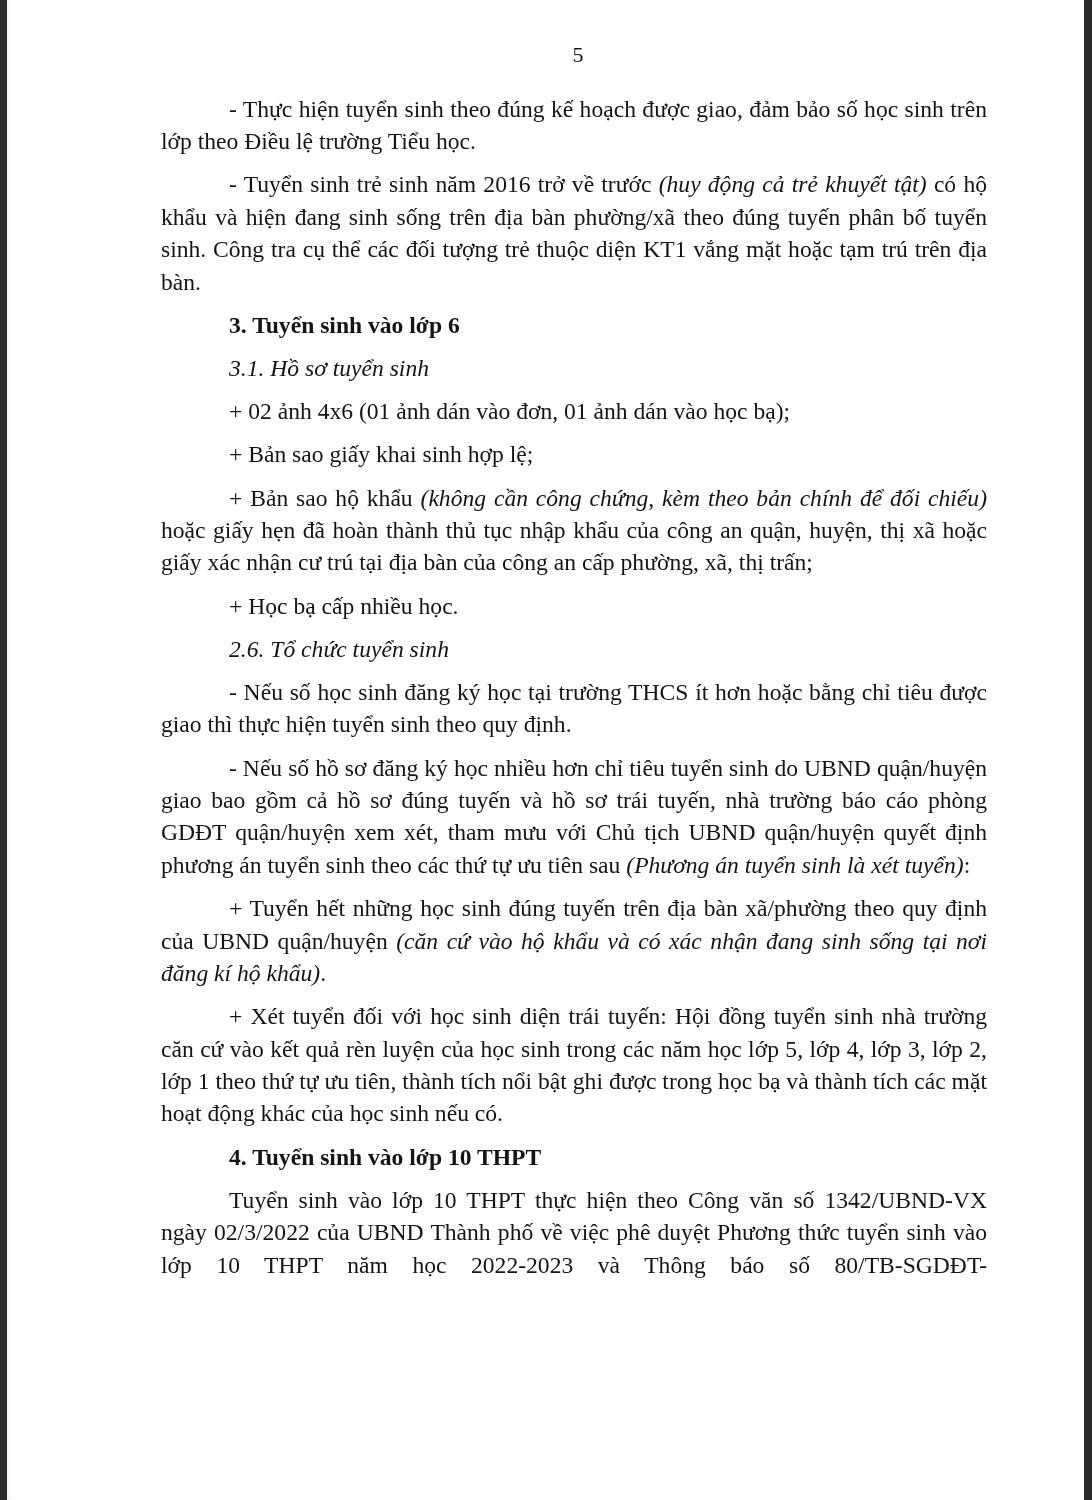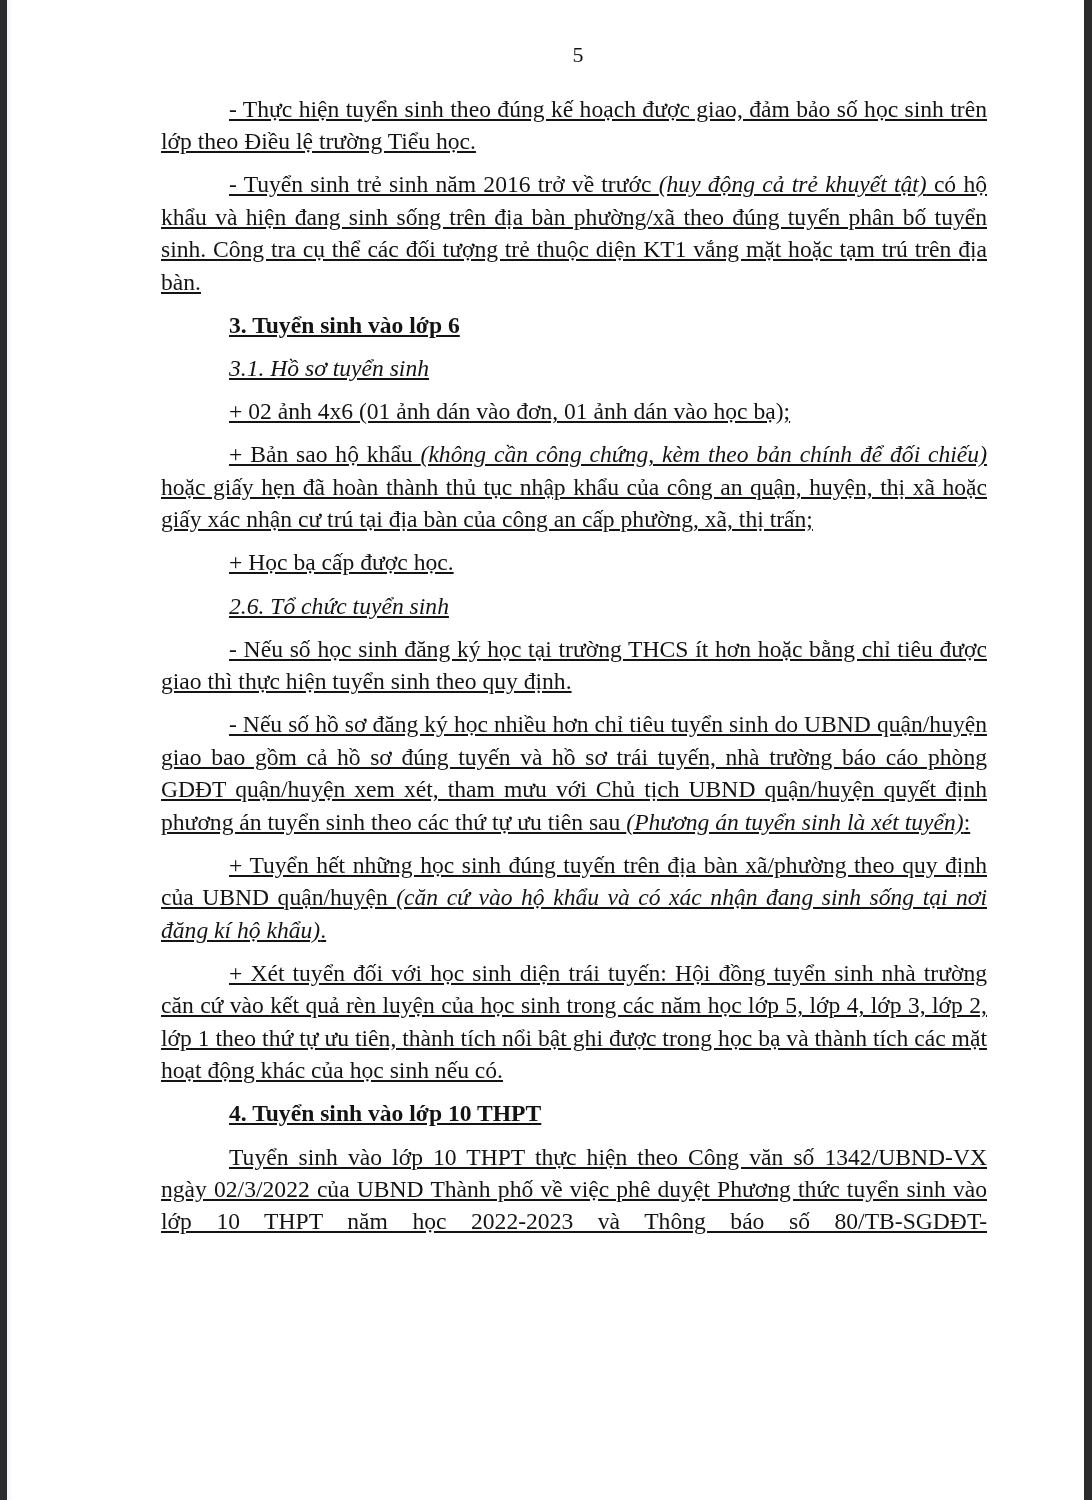--- a/index.html
+++ b/index.html
@@ -17,39 +17,40 @@
   }
   .page-number {
     position: absolute; top: 42px; left: 0; width: 1142px;
     text-align: center; font-size: 22px;
   }
   .content {
     position: absolute; left: 154px; top: 82px; width: 826px;
     font-size: 23.6px; line-height: 32.4px;
   }
   p { margin: 0; text-align: justify; text-indent: 68px; }
-  p.gap { margin-top: 10.8px; text-decoration: underline; }
+  p.gap { margin-top: 10.8px; }
   p.first { margin-top: 0; }
   .bold { font-weight: bold; margin-top: 18px; }
   .ital { font-style: italic; }
   .last-line-justify { text-align-last: justify; }
 </style>
 </head>
 <body>
 
 <div class="page">
   <div class="page-number">5</div>
   <div class="content" id="content">
       <p class="gap"><span>- Thực hiện tuyển sinh theo đúng kế hoạch được giao, đảm bảo số học sinh trên lớp theo Điều lệ trường Tiểu học.</span></p>
       <p class="gap"><span>- Tuyển sinh trẻ sinh năm 2016 trở về trước </span><span class="ital">(huy động cả trẻ khuyết tật)</span><span> có hộ khẩu và hiện đang sinh sống trên địa bàn phường/xã theo đúng tuyến phân bố tuyển sinh. Công tra cụ thể các đối tượng trẻ thuộc diện KT1 vắng mặt hoặc tạm trú trên địa bàn.</span></p>
       <p class="gap"><span class="bold">3. Tuyển sinh vào lớp 6</span></p>
       <p class="gap"><span class="ital">3.1. Hồ sơ tuyển sinh</span></p>
       <p class="gap"><span>+ 02 ảnh 4x6 (01 ảnh dán vào đơn, 01 ảnh dán vào học bạ);</span></p>
+      <p class="gap"><span>+ Bản sao giấy khai sinh hợp lệ;</span></p>
       <p class="gap"><span>+ Bản sao hộ khẩu </span><span class="ital">(không cần công chứng, kèm theo bản chính để đối chiếu)</span><span> hoặc giấy hẹn đã hoàn thành thủ tục nhập khẩu của công an quận, huyện, thị xã hoặc giấy xác nhận cư trú tại địa bàn của công an cấp phường, xã, thị trấn;</span></p>
-      <p class="gap"><span>+ Học bạ cấp được học.</span></p>
+      <p class="gap"><span>+ Học bạ cấp nhiều học.</span></p>
       <p class="gap"><span class="ital">2.6. Tổ chức tuyển sinh</span></p>
       <p class="gap"><span>- Nếu số học sinh đăng ký học tại trường THCS ít hơn hoặc bằng chỉ tiêu được giao thì thực hiện tuyển sinh theo quy định.</span></p>
       <p class="gap"><span>- Nếu số hồ sơ đăng ký học nhiều hơn chỉ tiêu tuyển sinh do UBND quận/huyện giao bao gồm cả hồ sơ đúng tuyến và hồ sơ trái tuyến, nhà trường báo cáo phòng GDĐT quận/huyện xem xét, tham mưu với Chủ tịch UBND quận/huyện quyết định phương án tuyển sinh theo các thứ tự ưu tiên sau </span><span class="ital">(Phương án tuyển sinh là xét tuyển)</span><span>:</span></p>
       <p class="gap"><span>+ Tuyển hết những học sinh đúng tuyến trên địa bàn xã/phường theo quy định của UBND quận/huyện </span><span class="ital">(căn cứ vào hộ khẩu và có xác nhận đang sinh sống tại nơi đăng kí hộ khẩu)</span><span>.</span></p>
       <p class="gap"><span>+ Xét tuyển đối với học sinh diện trái tuyến: Hội đồng tuyển sinh nhà trường căn cứ vào kết quả rèn luyện của học sinh trong các năm học lớp 5, lớp 4, lớp 3, lớp 2, lớp 1 theo thứ tự ưu tiên, thành tích nổi bật ghi được trong học bạ và thành tích các mặt hoạt động khác của học sinh nếu có.</span></p>
       <p class="gap"><span class="bold">4. Tuyển sinh vào lớp 10 THPT</span></p>
       <p class="gap last-line-justify"><span>Tuyển sinh vào lớp 10 THPT thực hiện theo Công văn số 1342/UBND-VX ngày 02/3/2022 của UBND Thành phố về việc phê duyệt Phương thức tuyển sinh vào lớp 10 THPT năm học 2022-2023 và Thông báo số 80/TB-SGDĐT-</span></p>
     </div>
 </div>
 

